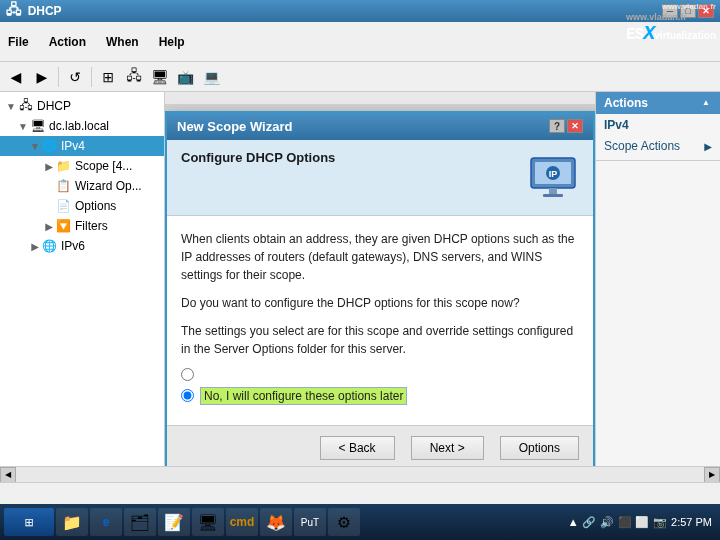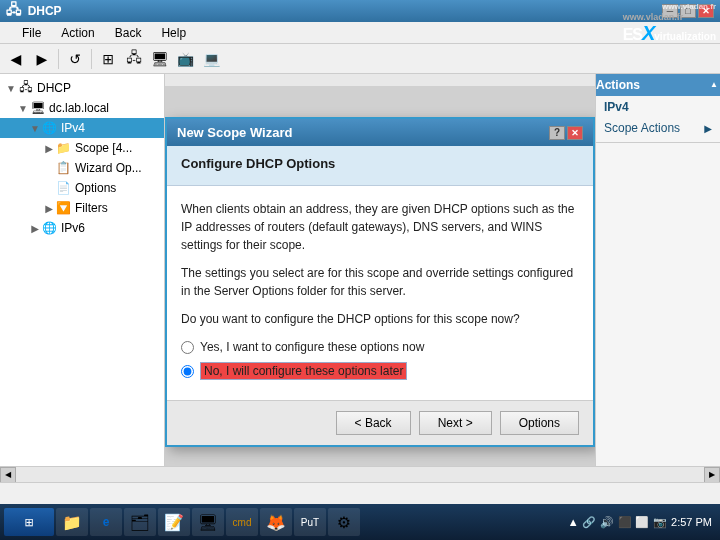--- a/index.html
+++ b/index.html
@@ -46,26 +46,27 @@
       align-items: center;
       justify-content: center;
       font-size: 9px;
       cursor: pointer;
       color: #333;
     }
 
     
     .menu-bar {
       background: #f0f0f0;
-      height: 22px;
-      display: flex;
-      align-items: center;
-      padding: 0 14px;
+      height: 40px;
+      display: flex;
+      align-items: center;
+      padding: 0 0;
       border-bottom: 1px solid #ccc;
       gap: 4px;
+      font-weight: bold;
     }
     .menu-item {
       padding: 2px 8px;
       cursor: pointer;
       font-size: 12px;
     }
 
     
     .toolbar {
       background: #f0f0f0;
@@ -146,21 +147,21 @@
     
     .right-panel {
       width: 125px;
       background: #f5f5f5;
       border-left: 1px solid #ccc;
       overflow: hidden;
     }
     .right-panel-title {
       background: #4a90c4;
       color: white;
-      padding: 4px 0;
+      padding: 4px 8px;
       font-weight: bold;
       font-size: 12px;
     }
     .right-panel-section {
       padding: 4px 8px;
       font-weight: bold;
       font-size: 12px;
       color: #1a5276;
     }
     .right-panel-action {
@@ -260,31 +261,31 @@
       align-items: center;
       gap: 6px;
       margin-bottom: 6px;
       font-size: 12px;
     }
     .radio-option input[type="radio"] {
       cursor: pointer;
     }
 
     .radio-selected-label {
-      background: #ef4444;
+      background: #bef264;
       border: 1px solid #99aacc;
       padding: 1px 3px;
     }
 
     .dialog-footer {
       background: #e8e8e8;
       padding: 10px 14px;
       display: flex;
       justify-content: flex-end;
-      gap: 8px;
+      gap: 16px;
       border-top: 1px solid #ccc;
     }
 
     .dialog-btn {
       padding: 4px 18px;
       font-size: 12px;
       background: linear-gradient(to bottom, #f5f5f5, #e0e0e0);
       border: 1px solid #aaa;
       cursor: pointer;
       min-width: 64px;
@@ -373,32 +374,32 @@
 
 <div class="main-window">
 
   <div class="title-bar">
     <div style="display:flex;align-items:center;gap:6px;">
       <span style="font-size:14px;">🖧</span>
       <span>DHCP</span>
     </div>
     <div style="position:absolute;right:4px;top:2px;font-size:8px;color:rgba(255,255,255,0.7);">www.vladan.fr</div>
     <div style="position:absolute;right:4px;top:12px;"><span style="font-size:9px;color:#aaa;display:block;">www.vladan.fr</span>
-  <span style="font-size:16px;font-weight:900;color:white;font-family:Liberation Sans, sans-serif;letter-spacing:-1px;">ES<span style="color:#00aaff;font-style:italic;font-size:20px;">X</span></span><span style="font-size:10px;color:white;font-family:Arial,sans-serif;">virtualization</span></div>
+  <span style="font-size:16px;font-weight:900;color:white;font-family:Liberation Mono, monospace;letter-spacing:-1px;">ES<span style="color:#00aaff;font-style:italic;font-size:20px;">X</span></span><span style="font-size:10px;color:white;font-family:Arial,sans-serif;">virtualization</span></div>
     <div class="title-bar-controls">
       <div class="title-bar-btn">─</div>
       <div class="title-bar-btn">□</div>
       <div class="title-bar-btn" style="background:#e05050;color:white;">✕</div>
     </div>
   </div>
 
   <div class="menu-bar">
     <div class="menu-item">File</div>
     <div class="menu-item">Action</div>
-    <div class="menu-item">Back</div>
+    <div class="menu-item">When</div>
     <div class="menu-item">Help</div>
   </div>
 
   <div class="toolbar">
     <div class="toolbar-btn">◀</div>
     <div class="toolbar-btn">▶</div>
     <div class="toolbar-sep"></div>
     <div class="toolbar-btn">↺</div>
     <div class="toolbar-sep"></div>
     <div class="toolbar-btn">⊞</div>
@@ -466,30 +467,39 @@
             </div>
           </div>
 
           <div class="dialog-body">
 
             <div class="dialog-header">
               <div class="dialog-header-text">
                 <div class="dialog-header-title">Configure DHCP Options</div>
               </div>
 
+              <div>
+                <svg width="52" height="52" viewBox="0 0 52 52">
+                  <rect x="4" y="8" width="44" height="30" rx="3" fill="#5588bb" stroke="#2255aa" stroke-width="1.5"></rect>
+                  <rect x="8" y="12" width="36" height="22" rx="1" fill="#aaccee"></rect>
+                  <rect x="22" y="38" width="8" height="6" fill="#7799bb"></rect>
+                  <rect x="16" y="44" width="20" height="3" rx="1" fill="#5577aa"></rect>
+                  <circle cx="26" cy="23" r="7" fill="#2266aa"></circle>
+                  <text x="26" y="27" text-anchor="middle" fill="white" font-size="9" font-weight="bold">IP</text>
+                </svg>
+              </div>
             </div>
 
             <div class="dialog-content">
               <p>When clients obtain an address, they are given DHCP options such as the IP addresses of routers (default gateways), DNS servers, and WINS settings for their scope.</p>
+              <p>Do you want to configure the DHCP options for this scope now?</p>
               <p>The settings you select are for this scope and override settings configured in the Server Options folder for this server.</p>
-              <p>Do you want to configure the DHCP options for this scope now?</p>
 
               <div class="radio-option">
                 <input type="radio" name="dhcp-configure" id="radio-yes" style="">
-                <label for="radio-yes">Yes, I want to configure these options now</label>
               </div>
 
               <div class="radio-option">
                 <input type="radio" name="dhcp-configure" id="radio-no" checked="" style="">
                 <label for="radio-no">
                   <span class="radio-selected-label">No, I will configure these options later</span>
                 </label>
               </div>
             </div>
 
@@ -529,21 +539,21 @@
     <span></span>
   </div>
 
   <div class="taskbar">
     <div class="taskbar-start">⊞</div>
     <div class="taskbar-app">📁</div>
     <div class="taskbar-app" style="font-size:12px;color:#0066cc;font-weight:bold;">e</div>
     <div class="taskbar-app">🗂</div>
     <div class="taskbar-app">📝</div>
     <div class="taskbar-app">🖥</div>
-    <div class="taskbar-app" style="font-size:10px;color:#cc8800;font-weight:normal;">cmd</div>
+    <div class="taskbar-app" style="font-size:12px;color:#cc8800;font-weight:bold;">cmd</div>
     <div class="taskbar-app">🦊</div>
     <div class="taskbar-app" style="font-size:10px;color:white;">PuT</div>
     <div class="taskbar-app">⚙</div>
     <div class="taskbar-spacer"></div>
     <div class="taskbar-tray">
       <span>▲</span>
       <span>🔗</span>
       <span>🔊</span>
       <span style="color:#ff4444;">⬛</span>
       <span>⬜</span>

